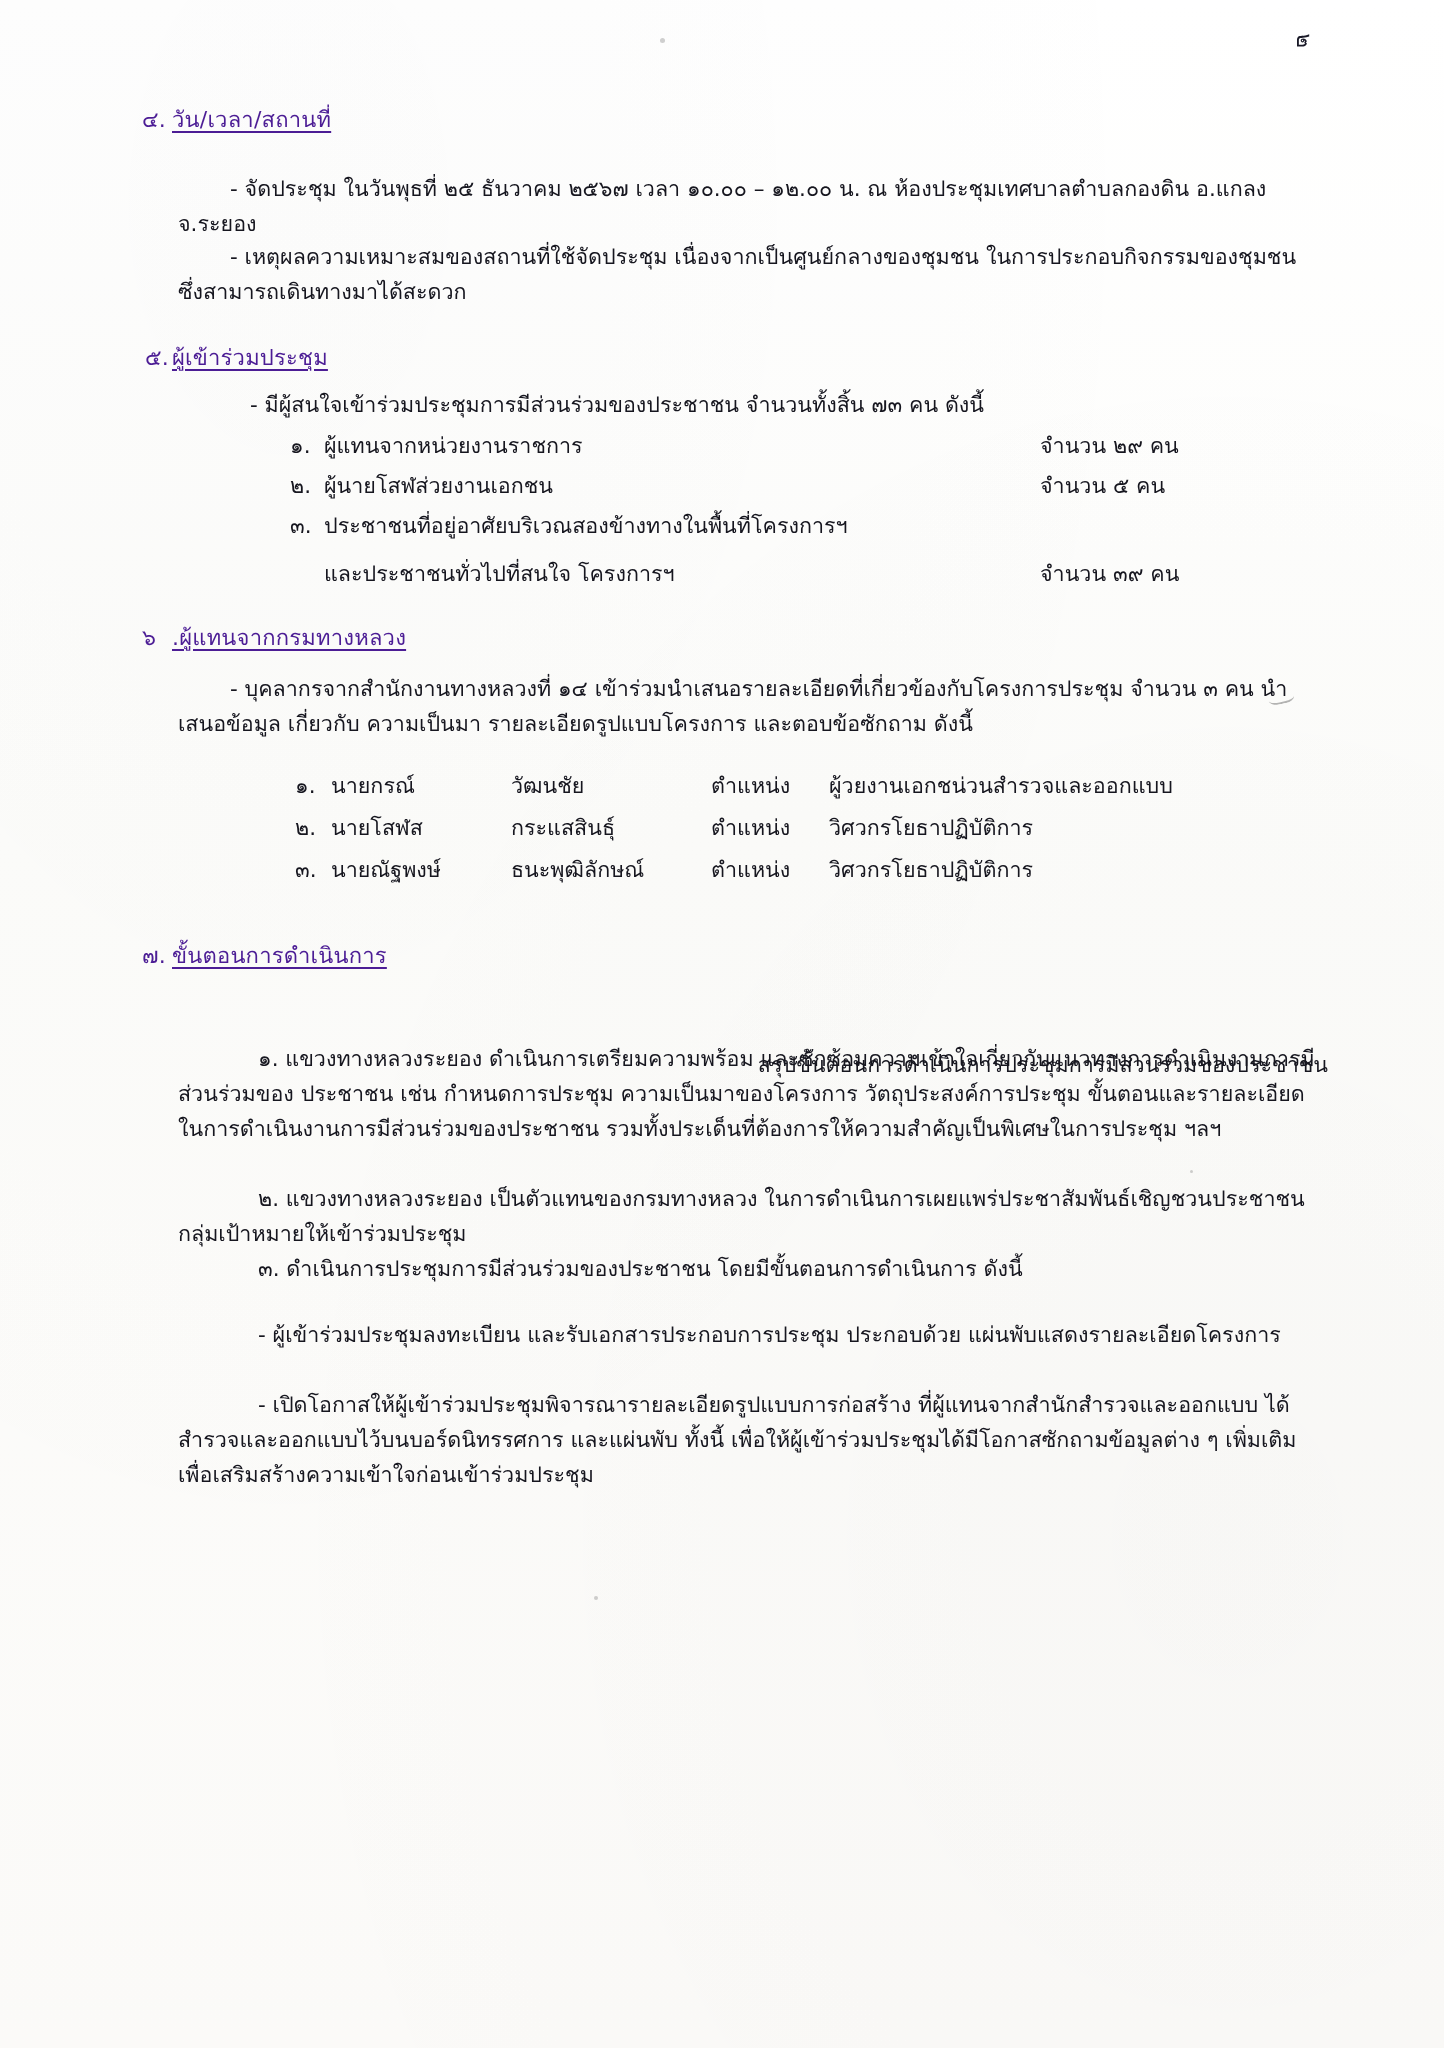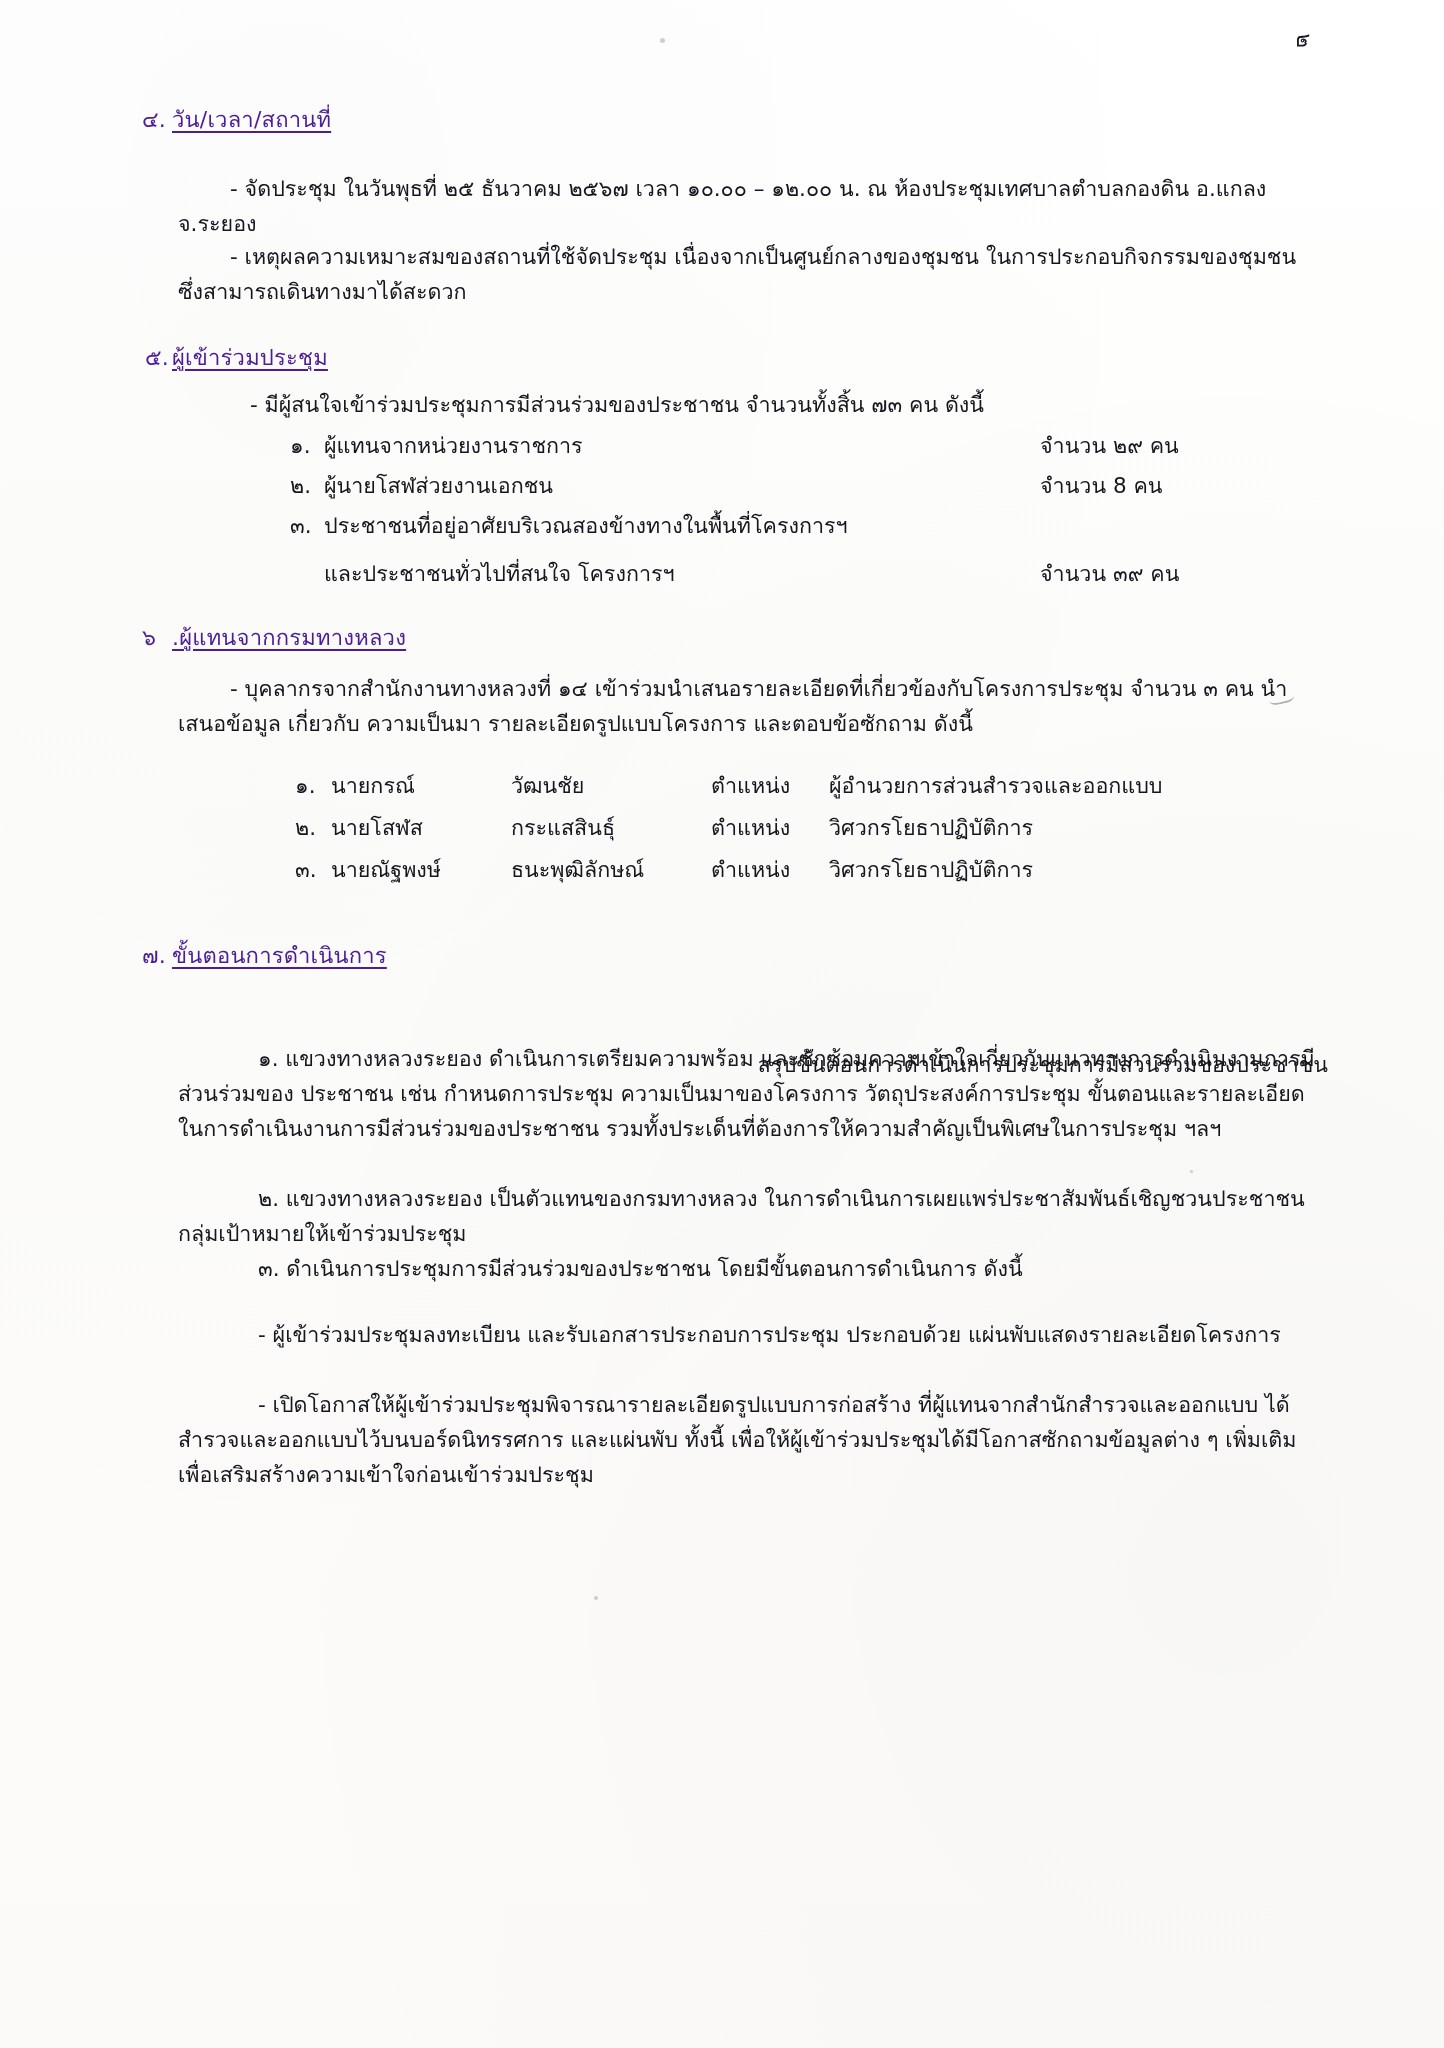--- a/index.html
+++ b/index.html
@@ -133,21 +133,21 @@
 
     <div class="attendee-row" style="left:290px; top:428px;">
       <span class="idx">๑.</span>
       <span class="label">ผู้แทนจากหน่วยงานราชการ</span>
       <span class="count">จำนวน  ๒๙  คน</span>
     </div>
 
     <div class="attendee-row" style="left:290px; top:468px;">
       <span class="idx">๒.</span>
       <span class="label">ผู้นายโสฬส่วยงานเอกชน</span>
-      <span class="count">จำนวน  8  คน</span>
+      <span class="count">จำนวน  ๕  คน</span>
     </div>
 
     <div class="attendee-row" style="left:290px; top:508px;">
       <span class="idx">๓.</span>
       <span class="label">ประชาชนที่อยู่อาศัยบริเวณสองข้างทางในพื้นที่โครงการฯ</span>
       <span class="count"></span>
     </div>
 
     <div class="attendee-row" style="left:290px; top:556px;">
       <span class="idx"></span>
@@ -159,21 +159,21 @@
       <span class="num">๖</span><span class="title">.ผู้แทนจากกรมทางหลวง</span>
     </div>
 
     <div class="para indent-1" style="top:672px;">- บุคลากรจากสำนักงานทางหลวงที่ ๑๔ เข้าร่วมนำเสนอรายละเอียดที่เกี่ยวข้องกับโครงการประชุม จำนวน  ๓  คน   นำเสนอข้อมูล  เกี่ยวกับ  ความเป็นมา  รายละเอียดรูปแบบโครงการ   และตอบข้อซักถาม  ดังนี้</div>
 
     <div class="person-row" style="left:295px; top:768px;">
       <span class="idx">๑.</span>
       <span class="fname">นายกรณ์</span>
       <span class="lname">วัฒนชัย</span>
       <span class="poslabel">ตำแหน่ง</span>
-      <span class="pos">ผู้อำนวยการส่วนสำรวจและออกแบบ</span>
+      <span class="pos">ผู้วยงานเอกชน่วนสำรวจและออกแบบ</span>
     </div>
 
     <div class="person-row" style="left:295px; top:810px;">
       <span class="idx">๒.</span>
       <span class="fname">นายโสฬส</span>
       <span class="lname">กระแสสินธุ์</span>
       <span class="poslabel">ตำแหน่ง</span>
       <span class="pos">วิศวกรโยธาปฏิบัติการ</span>
     </div>
 

